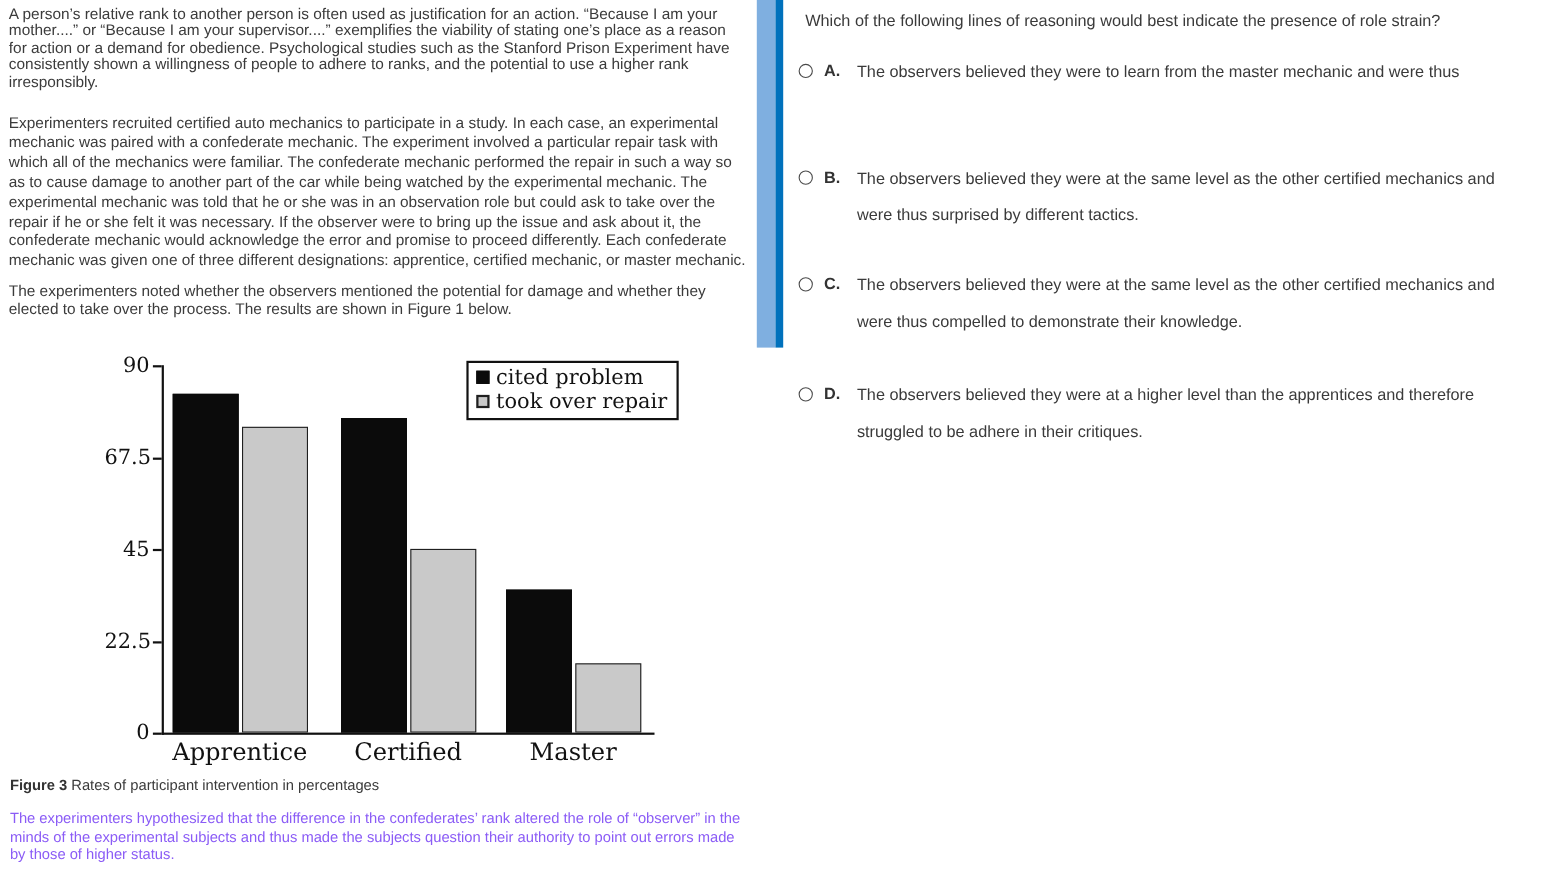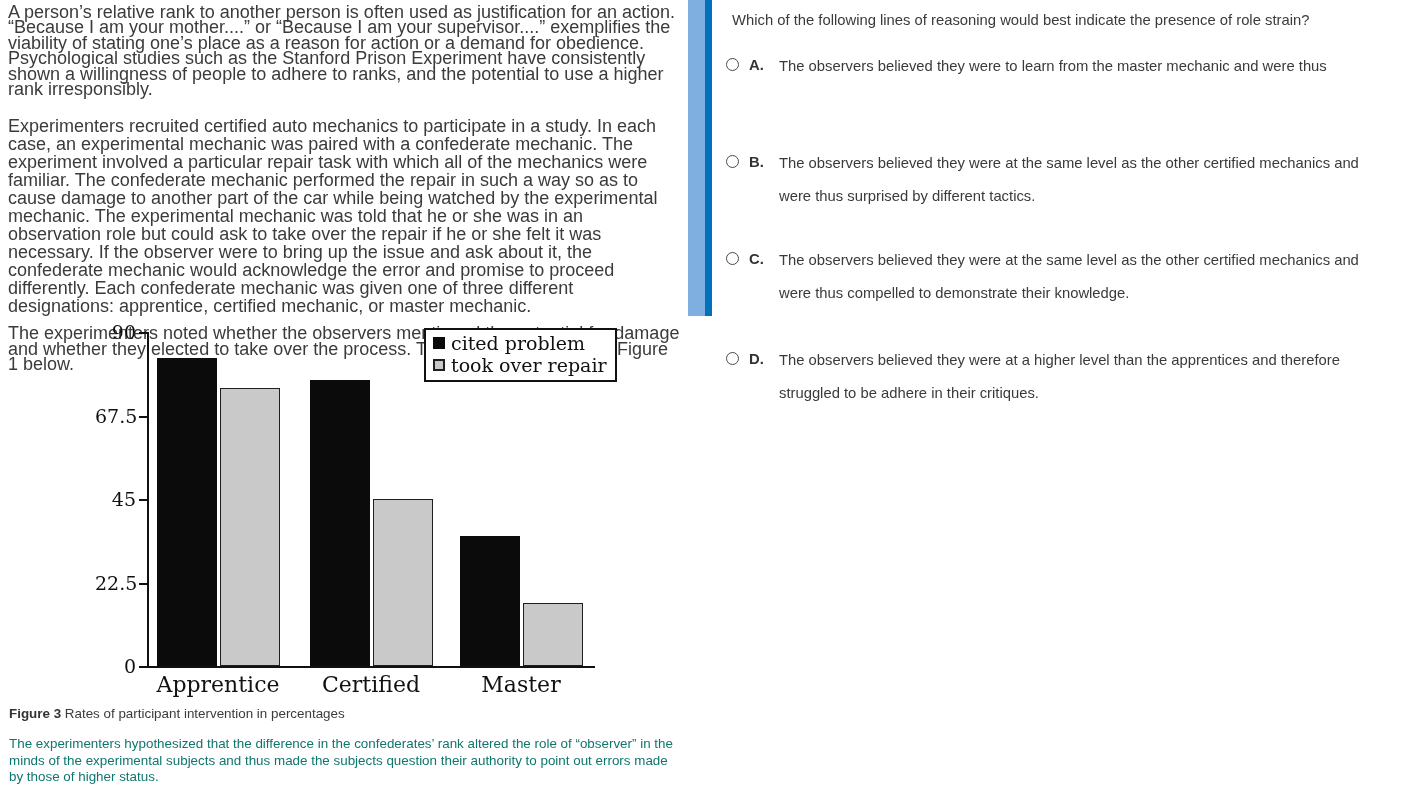--- a/index.html
+++ b/index.html
@@ -3,34 +3,34 @@
 <meta charset="utf-8">
 <style>
   html,body{margin:0;padding:0;}
   body{
     width:1420px;height:794px;position:relative;background:#ffffff;
     font-family:"Liberation Sans",sans-serif;overflow:hidden;
   }
   
   .passage{
     position:absolute;left:8px;top:5px;width:672px;color:#3b3b3b;
-    font-size:18px;
+    font-size:14px;
   }
   .passage p{margin:0;}
   .p1{line-height:15.4px;margin-bottom:21px !important;}
   .p2{line-height:17.9px;margin-bottom:11px !important;}
   .p3{line-height:15.5px;}
   .figure-caption{
     position:absolute;left:9px;top:706px;width:672px;
     font-size:13.4px;color:#3b3b3b;line-height:16px;
   }
   .figure-caption .cap-label{font-weight:bold;color:#333;}
   .p4{
     position:absolute;left:9px;top:736px;width:676px;
-    font-size:13.4px;color:#0f766e;line-height:16.6px;margin:0;
+    font-size:13.4px;color:#8b5cf6;line-height:16.6px;margin:0;
   }
   
   .chart{
     position:absolute;left:95px;top:325px;width:520px;height:382px;
   }
   
   .divider{position:absolute;left:688px;top:0;width:24px;height:316px;}
   .divider .light{position:absolute;left:0;top:0;width:17px;height:316px;}
   .divider .dark{position:absolute;left:17px;top:0;width:7px;height:316px;}
   

